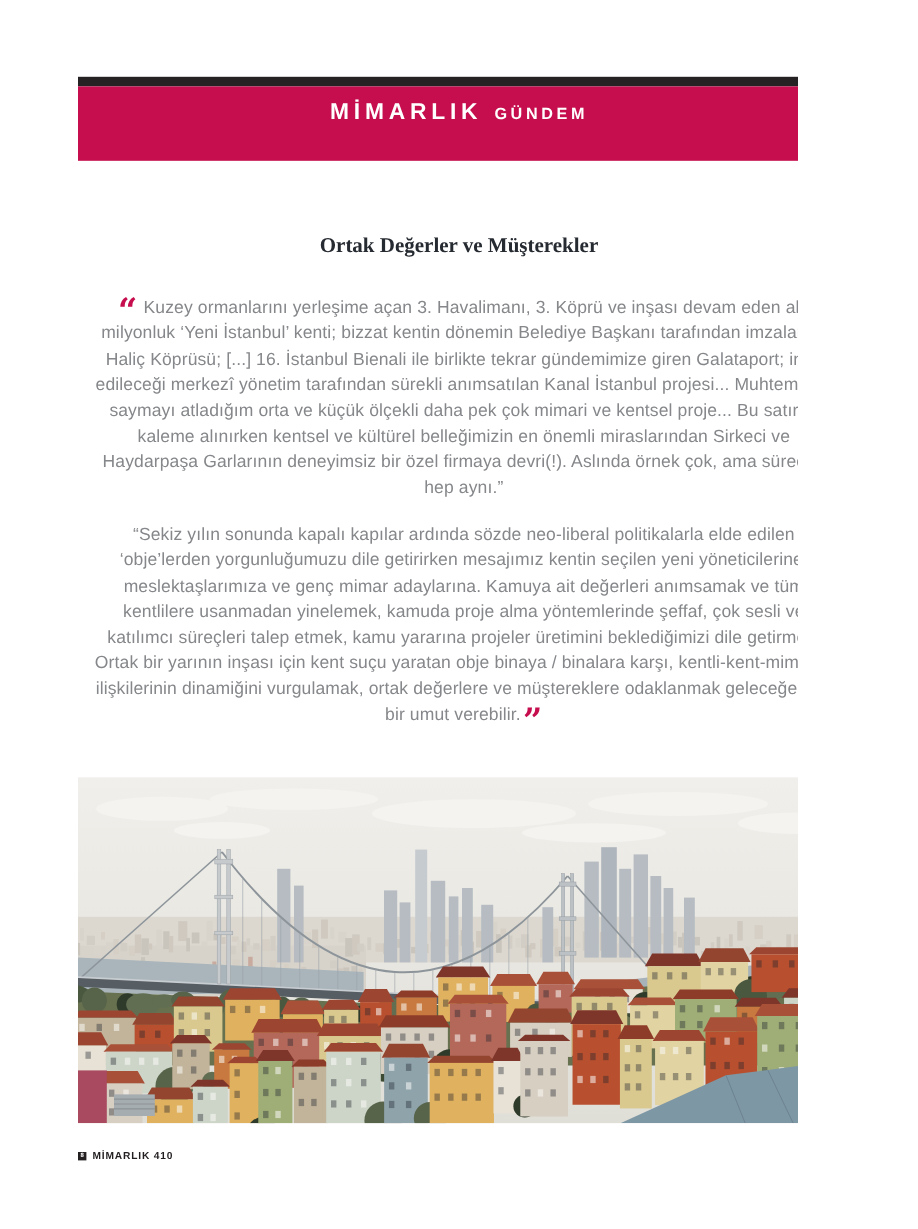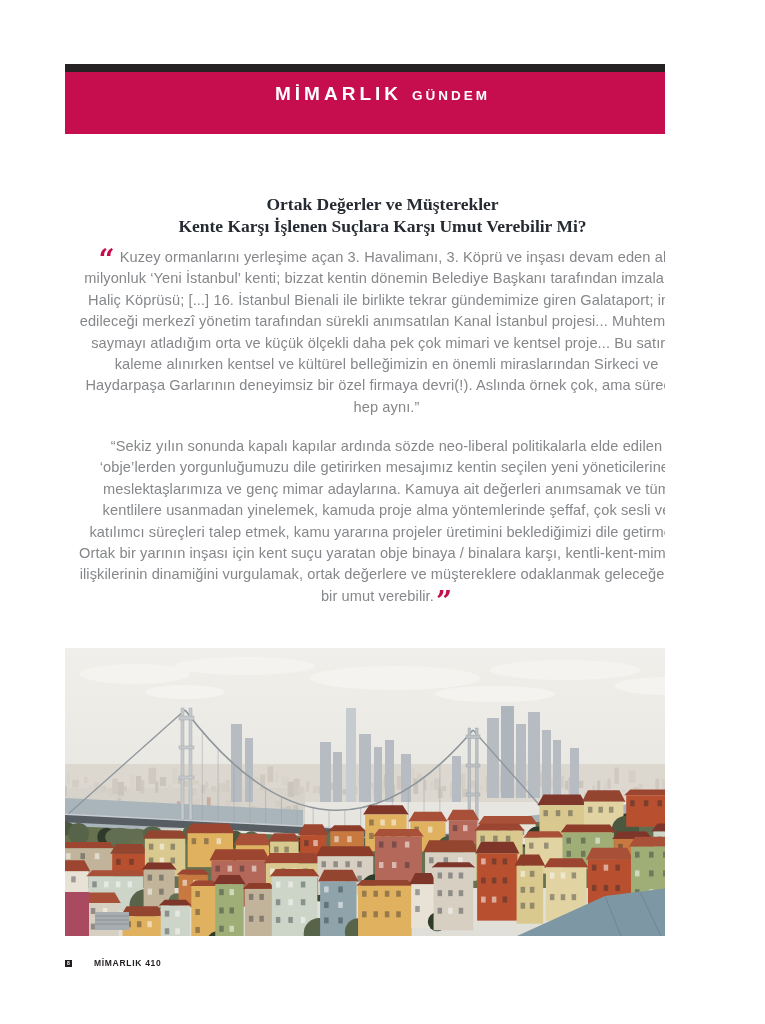--- a/index.html
+++ b/index.html
@@ -35,21 +35,21 @@
 
   
   .photo{position:absolute;left:65px;top:648px;width:635px;height:288px;margin:0;
          background:#e8e7e2;overflow:hidden;}
   .photo svg{display:block;width:635px;height:288px;}
   .photo-credit{position:absolute;left:692px;top:842px;height:94px;width:9px;
                 writing-mode:vertical-rl;transform:rotate(180deg);
                 font-size:6px;line-height:9px;color:#777;letter-spacing:0.3px;white-space:nowrap;}
 
   
-  .footer{position:absolute;left:65px;top:958px;display:flex;align-items:center;gap:22px;}
+  .footer{position:absolute;left:65px;top:958px;display:flex;align-items:center;gap:5px;}
   .pnum{width:7px;height:7px;background:#231f20;color:#fff;font-size:5px;line-height:7px;
         text-align:center;font-weight:bold;}
   .maglabel{font-size:8.5px;font-weight:bold;letter-spacing:0.7px;color:#231f20;}
 </style>
 </head>
 <body>
 
 <div class="page">
 
   <div class="scan-edge"></div>
@@ -58,21 +58,20 @@
     <div class="banner-topbar"></div>
     <div class="banner-body">
       <div class="banner-title-row">
         <span class="mag">MİMARLIK</span><span class="sec">GÜNDEM</span>
       </div>
     </div>
   </header>
 
   <h1 class="title">
     <span>Ortak Değerler ve Müşterekler</span><br>
-    <span>Kente Karşı İşlenen Suçlara Karşı Umut Verebilir Mi?</span>
   </h1>
 
   <p class="quote-para para1"><span class="qmark open">“</span><span>Kuzey ormanlarını yerleşime açan 3. Havalimanı, 3. Köprü ve inşası devam eden altı milyonluk ‘Yeni İstanbul’ kenti; bizzat kentin dönemin Belediye Başkanı tarafından imzalanan Haliç Köprüsü; [...] 16. İstanbul Bienali ile birlikte tekrar gündemimize giren Galataport; inşa edileceği merkezî yönetim tarafından sürekli anımsatılan Kanal İstanbul projesi... Muhtemelen saymayı atladığım orta ve küçük ölçekli daha pek çok mimari ve kentsel proje... Bu satırlar kaleme alınırken kentsel ve kültürel belleğimizin en önemli miraslarından Sirkeci ve Haydarpaşa Garlarının deneyimsiz bir özel firmaya devri(!). Aslında örnek çok, ama süreçler hep aynı.”</span></p>
 
   <p class="quote-para para2"><span>“Sekiz yılın sonunda kapalı kapılar ardında sözde neo-liberal politikalarla elde edilen ‘obje’lerden yorgunluğumuzu dile getirirken mesajımız kentin seçilen yeni yöneticilerine, meslektaşlarımıza ve genç mimar adaylarına. Kamuya ait değerleri anımsamak ve tüm kentlilere usanmadan yinelemek, kamuda proje alma yöntemlerinde şeffaf, çok sesli ve katılımcı süreçleri talep etmek, kamu yararına projeler üretimini beklediğimizi dile getirmek! Ortak bir yarının inşası için kent suçu yaratan obje binaya / binalara karşı, kentli-kent-mimarlık ilişkilerinin dinamiğini vurgulamak, ortak değerlere ve müştereklere odaklanmak geleceğe dair bir umut verebilir.</span><span class="qmark close">”</span></p>
 
   <figure class="photo">
     <svg id="photo-svg" viewBox="0 0 635 288" preserveAspectRatio="none">
       <defs>
         <linearGradient id="sky" x1="0" y1="0" x2="0" y2="1">

